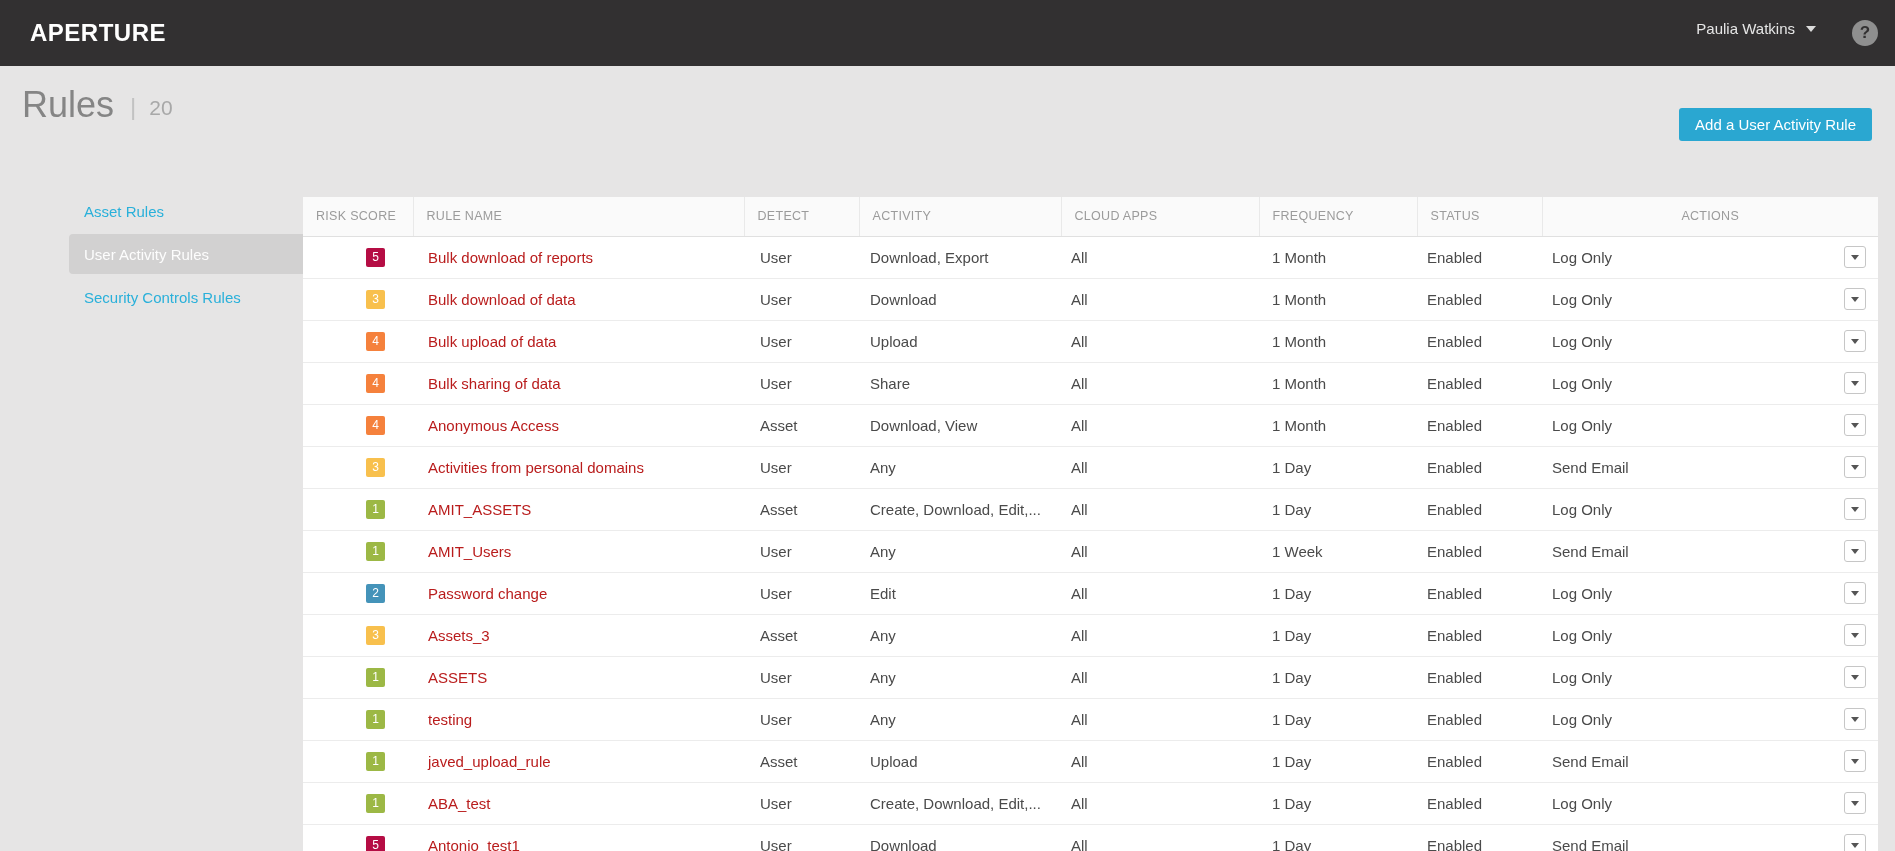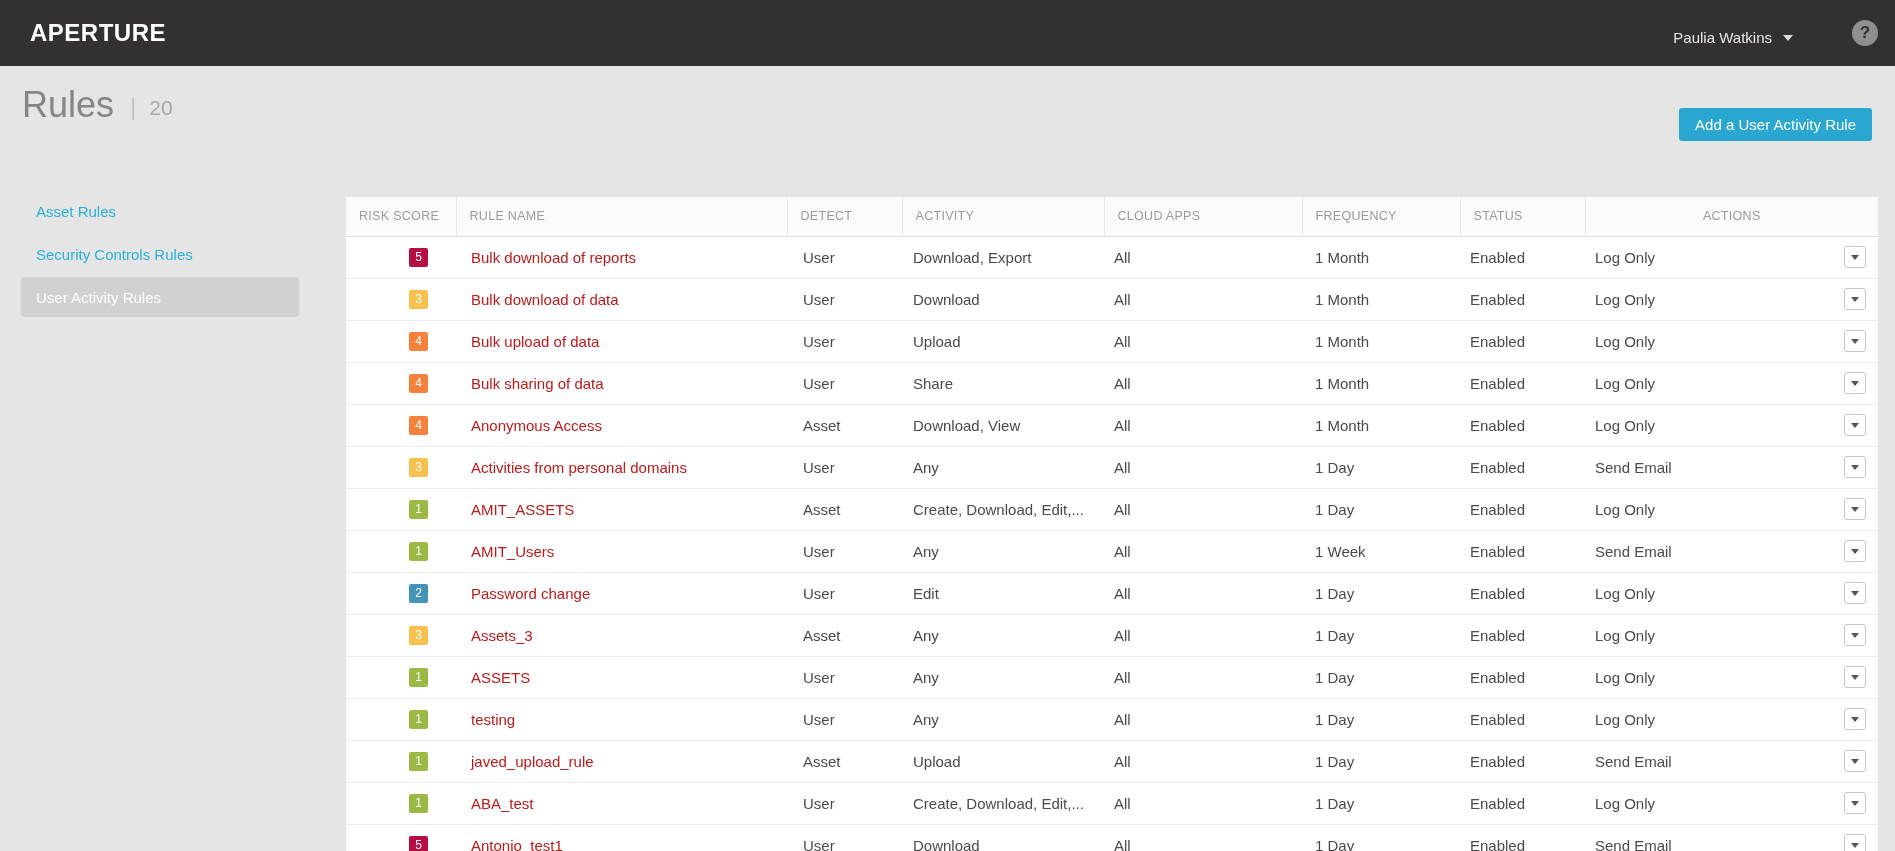--- a/index.html
+++ b/index.html
@@ -18,21 +18,21 @@
   .brand {
     margin-left: 30px; font-size: 24px; font-weight: bold;
     color: #ffffff; letter-spacing: 0.5px; cursor: pointer;
   }
   .nav-items { display: flex; align-items: center; margin-left: 58px; }
   .nav-item {
     padding: 13px 17px; font-size: 13px; letter-spacing: 0.6px;
     color: #d2d2d2; text-decoration: none; cursor: pointer; white-space: nowrap;
   }
   .nav-item.active { background: #29a8d3; color: #fff; border-radius: 5px; }
-  .nav-right { margin-left: auto; display: flex; align-items: flex-end; margin-right: 17px; gap: 23px; }
+  .nav-right { margin-left: auto; display: flex; align-items: flex-start; margin-right: 17px; }
   .user-menu { display: flex; align-items: center; cursor: pointer; }
   .user-name { color: #e6e6e6; font-size: 15px; }
   .chevron-down {
     width: 0; height: 0; margin-left: 11px;
     border-left: 5px solid transparent; border-right: 5px solid transparent;
     border-top: 6px solid #dcdcdc;
   }
   .help-btn {
     width: 26px; height: 26px; border-radius: 50%;
     background: #8f8f8f; color: #323031; font-weight: bold; font-size: 17px;
@@ -48,21 +48,21 @@
   .page-count { font-size: 21px; color: #a8a8a8; margin-top: 6px; }
   .add-btn {
     position: absolute; right: 23px; top: 42px;
     background: #2aa7d1; color: #ffffff; font-size: 15px;
     font-family: "Liberation Sans", sans-serif;
     padding: 8px 16px; border: none; border-radius: 3px; cursor: pointer;
   }
 
   
   .content { display: flex; align-items: flex-start; margin-top: -9px; }
-  .sidebar { width: 346px; flex: none; }
+  .sidebar { width: 303px; flex: none; padding-left: 48px; }
   .side-item {
     display: flex; align-items: center;
     width: 278px; height: 40px; margin: 3px 0 3px 21px; padding: 0 15px;
     font-size: 15px; color: #29b0da; border-radius: 4px;
     text-decoration: none; cursor: pointer;
   }
   .side-item.selected { background: #d2d1d1; color: #fdfdfd; }
 
   
   .table-wrap { flex: 1; margin-right: 17px; margin-top: 9px; border-radius: 25px; }
@@ -126,23 +126,23 @@
     <span class="title-divider">|</span>
     <span class="page-count">20</span>
   </div>
   <button class="add-btn">Add a User Activity Rule</button>
 </section>
 
 <section class="content">
   <aside class="sidebar">
   <a class="side-item">Asset Rules</a>
 
+  <a class="side-item selected">User Activity Rules</a>
+
   <a class="side-item">Security Controls Rules</a>
-
-  <a class="side-item selected">User Activity Rules</a>
 </aside>
 
   <div class="table-wrap">
     <table>
       <colgroup>
         <col style="width:110px">
           <col style="width:331px">
           <col style="width:115px">
           <col style="width:202px">
         <col style="width:198px">

